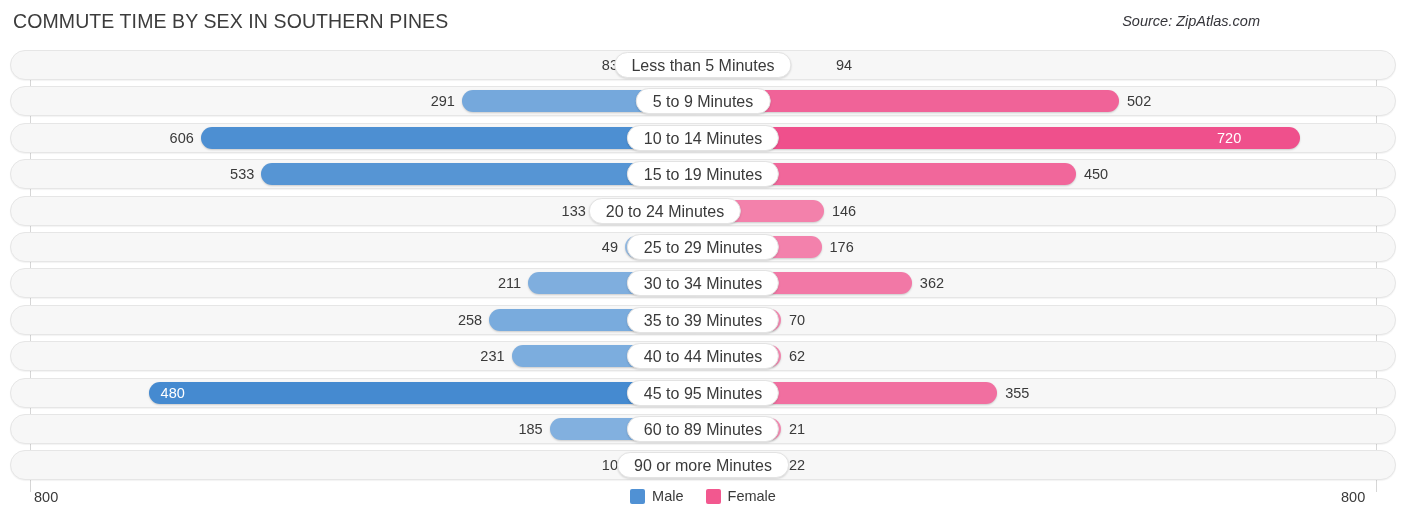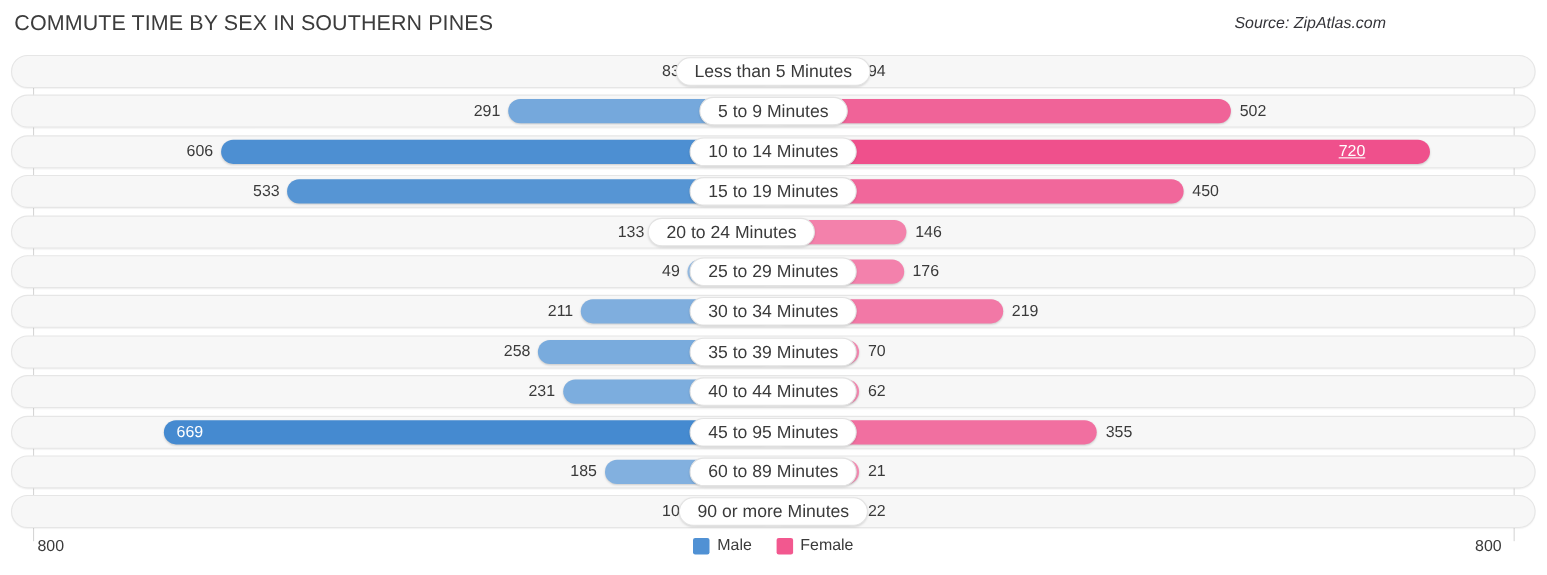--- a/index.html
+++ b/index.html
@@ -107,37 +107,37 @@
   <div class="source">Source: ZipAtlas.com</div>
 
   <div class="plot" id="plot">
     <div class="gridline left"></div>
     <div class="gridline right"></div>
   <div class="row" style="top: 0px;">
         <div class="track"></div>
         <div class="bar male" style="right: 693px; width: 78px; background: rgb(143, 185, 226);"></div>
         <div class="val male-out" style="right: 778px;">83</div>
         <div class="bar female" style="left: 693px; width: 78px; background: rgb(243, 133, 174);"></div>
-        <div class="val female-out" style="left: 779px;">94</div>
+        <div class="val female-out" style="left: 826px;">94</div>
         <div class="pill" style="left: 693px;">Less than 5 Minutes</div>
       </div>
       <div class="row" style="top: 36.4px;">
         <div class="track"></div>
         <div class="bar male" style="right: 693px; width: 241.166px; background: rgb(117, 168, 220);"></div>
         <div class="val male-out" style="right: 941.166px;">291</div>
         <div class="bar female" style="left: 693px; width: 416.032px; background: rgb(240, 99, 152);"></div>
         <div class="val female-out" style="left: 1117.03px;">502</div>
         <div class="pill" style="left: 693px;">5 to 9 Minutes</div>
       </div>
       <div class="row" style="top: 72.8px;">
         <div class="track"></div>
         <div class="bar male" style="right: 693px; width: 502.222px; background: rgb(77, 143, 210);"></div>
         <div class="val male-out" style="right: 1202.22px;">606</div>
         <div class="bar female" style="left: 693px; width: 596.7px; background: rgb(239, 80, 140);"></div>
-        <div class="val inside" style="left: 1207px; text-decoration: underline;">720</div>
+        <div class="val inside" style="left: 1207px;">720</div>
         <div class="pill" style="left: 693px;">10 to 14 Minutes</div>
       </div>
       <div class="row" style="top: 109.2px;">
         <div class="track"></div>
         <div class="bar male" style="right: 693px; width: 441.724px; background: rgb(86, 149, 212);"></div>
         <div class="val male-out" style="right: 1141.72px;">533</div>
         <div class="bar female" style="left: 693px; width: 372.938px; background: rgb(241, 103, 155);"></div>
         <div class="val female-out" style="left: 1073.94px;">450</div>
         <div class="pill" style="left: 693px;">15 to 19 Minutes</div>
       </div>
@@ -155,21 +155,21 @@
         <div class="val male-out" style="right: 778px;">49</div>
         <div class="bar female" style="left: 693px; width: 118.511px; background: rgb(243, 129, 172);"></div>
         <div class="val female-out" style="left: 819.511px;">176</div>
         <div class="pill" style="left: 693px;">25 to 29 Minutes</div>
       </div>
       <div class="row" style="top: 218.4px;">
         <div class="track"></div>
         <div class="bar male" style="right: 693px; width: 174.866px; background: rgb(127, 174, 222);"></div>
         <div class="val male-out" style="right: 874.866px;">211</div>
         <div class="bar female" style="left: 693px; width: 208.845px; background: rgb(242, 120, 166);"></div>
-        <div class="val female-out" style="left: 909.845px;">219</div>
+        <div class="val female-out" style="left: 909.845px;">362</div>
         <div class="pill" style="left: 693px;">30 to 34 Minutes</div>
       </div>
       <div class="row" style="top: 254.8px;">
         <div class="track"></div>
         <div class="bar male" style="right: 693px; width: 213.817px; background: rgb(121, 171, 221);"></div>
         <div class="val male-out" style="right: 913.817px;">258</div>
         <div class="bar female" style="left: 693px; width: 78px; background: rgb(243, 135, 176);"></div>
         <div class="val female-out" style="left: 779px;">70</div>
         <div class="pill" style="left: 693px;">35 to 39 Minutes</div>
       </div>
@@ -177,21 +177,21 @@
         <div class="track"></div>
         <div class="bar male" style="right: 693px; width: 191.441px; background: rgb(124, 173, 222);"></div>
         <div class="val male-out" style="right: 891.441px;">231</div>
         <div class="bar female" style="left: 693px; width: 78px; background: rgb(243, 136, 176);"></div>
         <div class="val female-out" style="left: 779px;">62</div>
         <div class="pill" style="left: 693px;">40 to 44 Minutes</div>
       </div>
       <div class="row" style="top: 327.6px;">
         <div class="track"></div>
         <div class="bar male" style="right: 693px; width: 554.434px; background: rgb(69, 138, 208);"></div>
-        <div class="val inside" style="left: 150.566px;">669</div>
+        <div class="val inside" style="left: 150.566px;">480</div>
         <div class="bar female" style="left: 693px; width: 294.206px; background: rgb(241, 111, 160);"></div>
         <div class="val female-out" style="left: 995.206px;">355</div>
         <div class="pill" style="left: 693px;">45 to 95 Minutes</div>
       </div>
       <div class="row" style="top: 364px;">
         <div class="track"></div>
         <div class="bar male" style="right: 693px; width: 153.319px; background: rgb(130, 176, 223);"></div>
         <div class="val male-out" style="right: 853.319px;">185</div>
         <div class="bar female" style="left: 693px; width: 78px; background: rgb(244, 139, 178);"></div>
         <div class="val female-out" style="left: 779px;">21</div>

